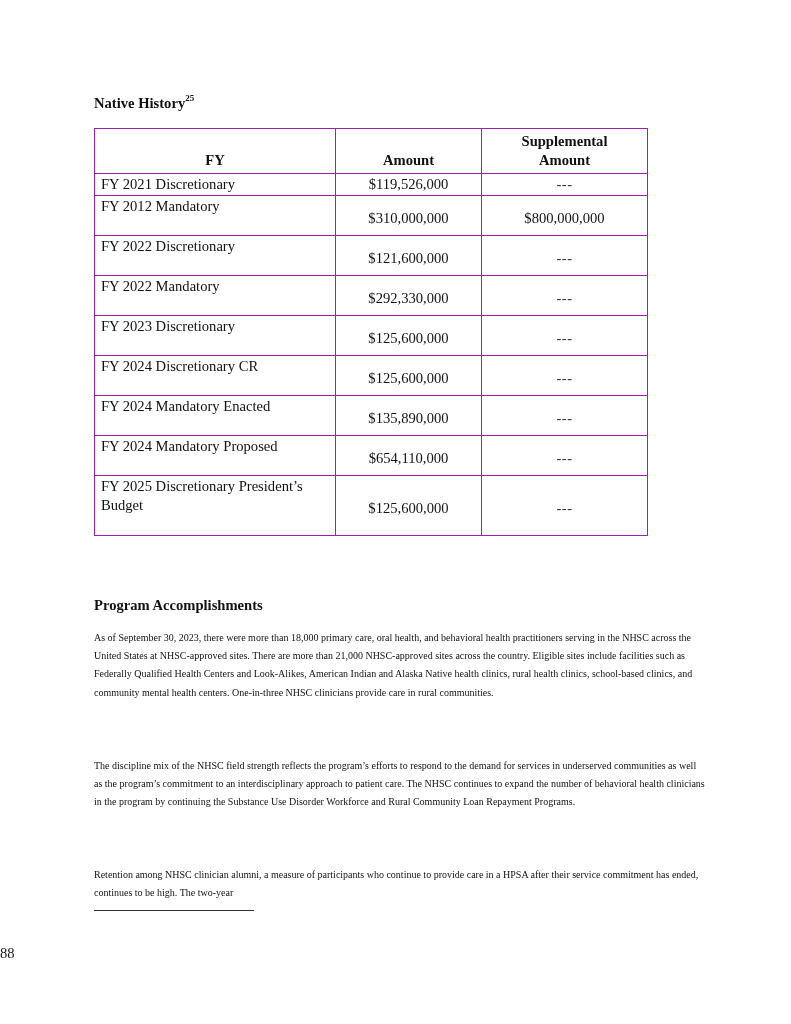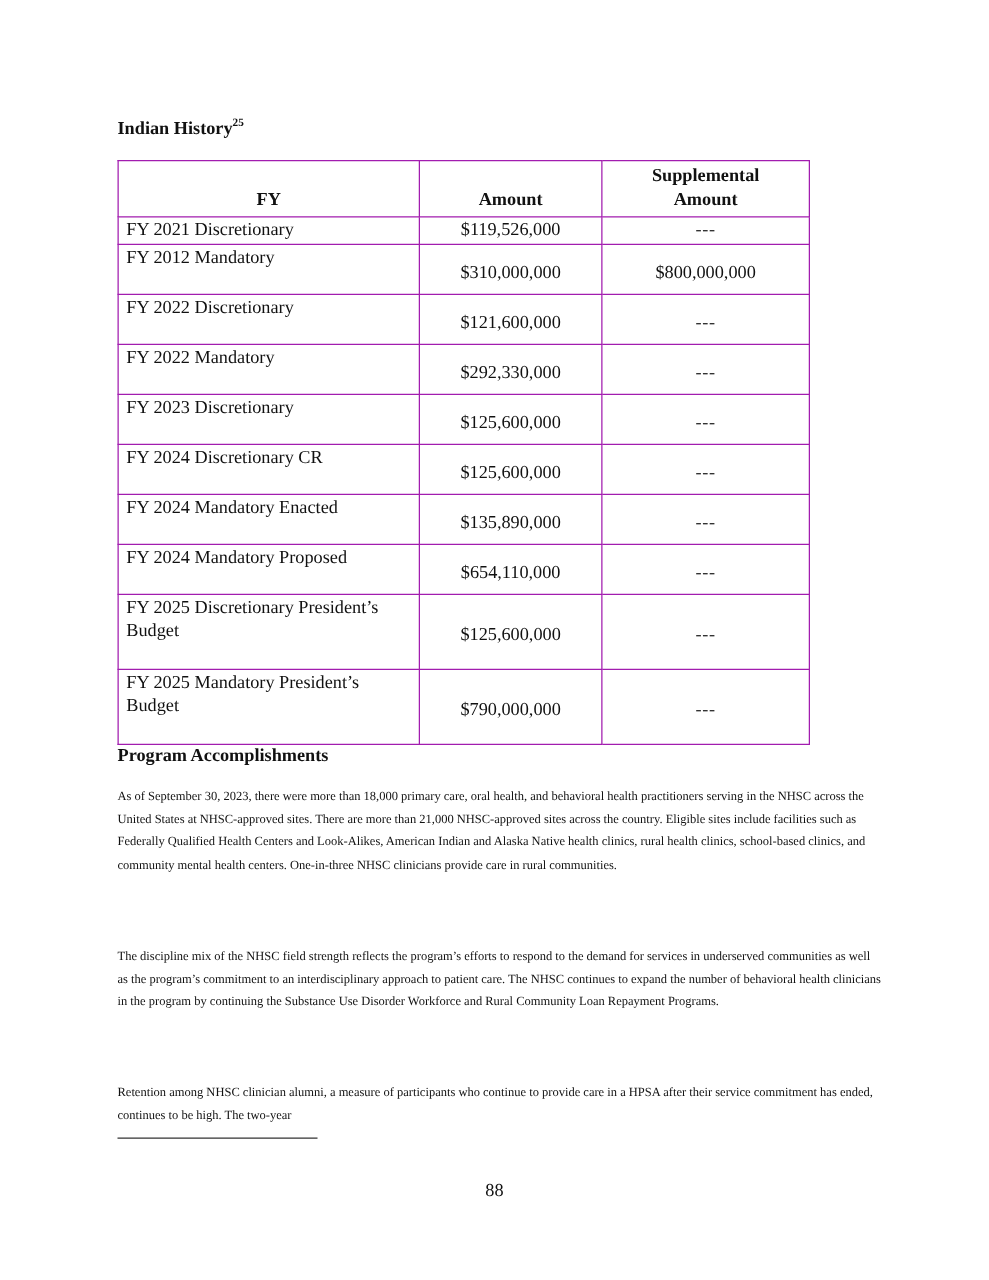--- a/index.html
+++ b/index.html
@@ -35,28 +35,28 @@
   .para {
     position: absolute; left: 94px; width: 612px; margin: 0;
     font-size: 10px; line-height: 18.2px;
   }
   #para1 { top: 629px; }
   #para2 { top: 757px; }
   #para3 { top: 866px; }
   .fn-rule { position: absolute; left: 94px; top: 910px; width: 160px; border-top: 1px solid #333; }
   .footnote { position: absolute; left: 94px; top: 917px; font-size: 11.5px; margin: 0; }
   .footnote sup { font-size: 7px; vertical-align: top; }
-  .page-num { position: absolute; left: 0; width: 791px; top: 945px; text-align: center; font-size: 14.6px; }
+  .page-num { position: absolute; left: 0; width: 791px; top: 945px; text-align: left; font-size: 14.6px; }
 </style>
 </head>
 <body>
 
 <div class="page">
 
-  <h3 class="heading" id="funding-heading"><span>Indian History</span><sup>25</sup></h3>
+  <h3 class="heading" id="funding-heading"><span>Native History</span><sup>25</sup></h3>
 
   <table class="funding">
     <colgroup>
         <col class="c1">
         <col class="c2">
         <col class="c3">
       </colgroup>
     <thead>
       <tr>
         <th class="fy">FY</th>
@@ -103,25 +103,20 @@
       <tr class="r-norm">
         <td class="fy">FY 2024 Mandatory Proposed</td>
         <td class="amt">$654,110,000</td>
         <td class="supp dash">---</td>
       </tr>
       <tr class="r-tall">
         <td class="fy">FY 2025 Discretionary President’s Budget</td>
         <td class="amt">$125,600,000</td>
         <td class="supp dash">---</td>
       </tr>
-      <tr class="r-tall">
-        <td class="fy">FY 2025 Mandatory President’s Budget</td>
-        <td class="amt">$790,000,000</td>
-        <td class="supp dash">---</td>
-      </tr>
     </tbody>
   </table>
 
   <h3 class="heading" id="accomp-heading">Program Accomplishments</h3>
 
   <p class="para" id="para1">As of September 30, 2023, there were more than 18,000 primary care, oral health, and behavioral health practitioners serving in the NHSC across the United States at NHSC-approved sites. There are more than 21,000 NHSC-approved sites across the country. Eligible sites include facilities such as Federally Qualified Health Centers and Look-Alikes, American Indian and Alaska Native health clinics, rural health clinics, school-based clinics, and community mental health centers. One-in-three NHSC clinicians provide care in rural communities.</p>
   <p class="para" id="para2">The discipline mix of the NHSC field strength reflects the program’s efforts to respond to the demand for services in underserved communities as well as the program’s commitment to an interdisciplinary approach to patient care. The NHSC continues to expand the number of behavioral health clinicians in the program by continuing the Substance Use Disorder Workforce and Rural Community Loan Repayment Programs.</p>
   <p class="para" id="para3">Retention among NHSC clinician alumni, a measure of participants who continue to provide care in a HPSA after their service commitment has ended, continues to be high. The two-year</p>
 
   <div class="fn-rule"></div>

